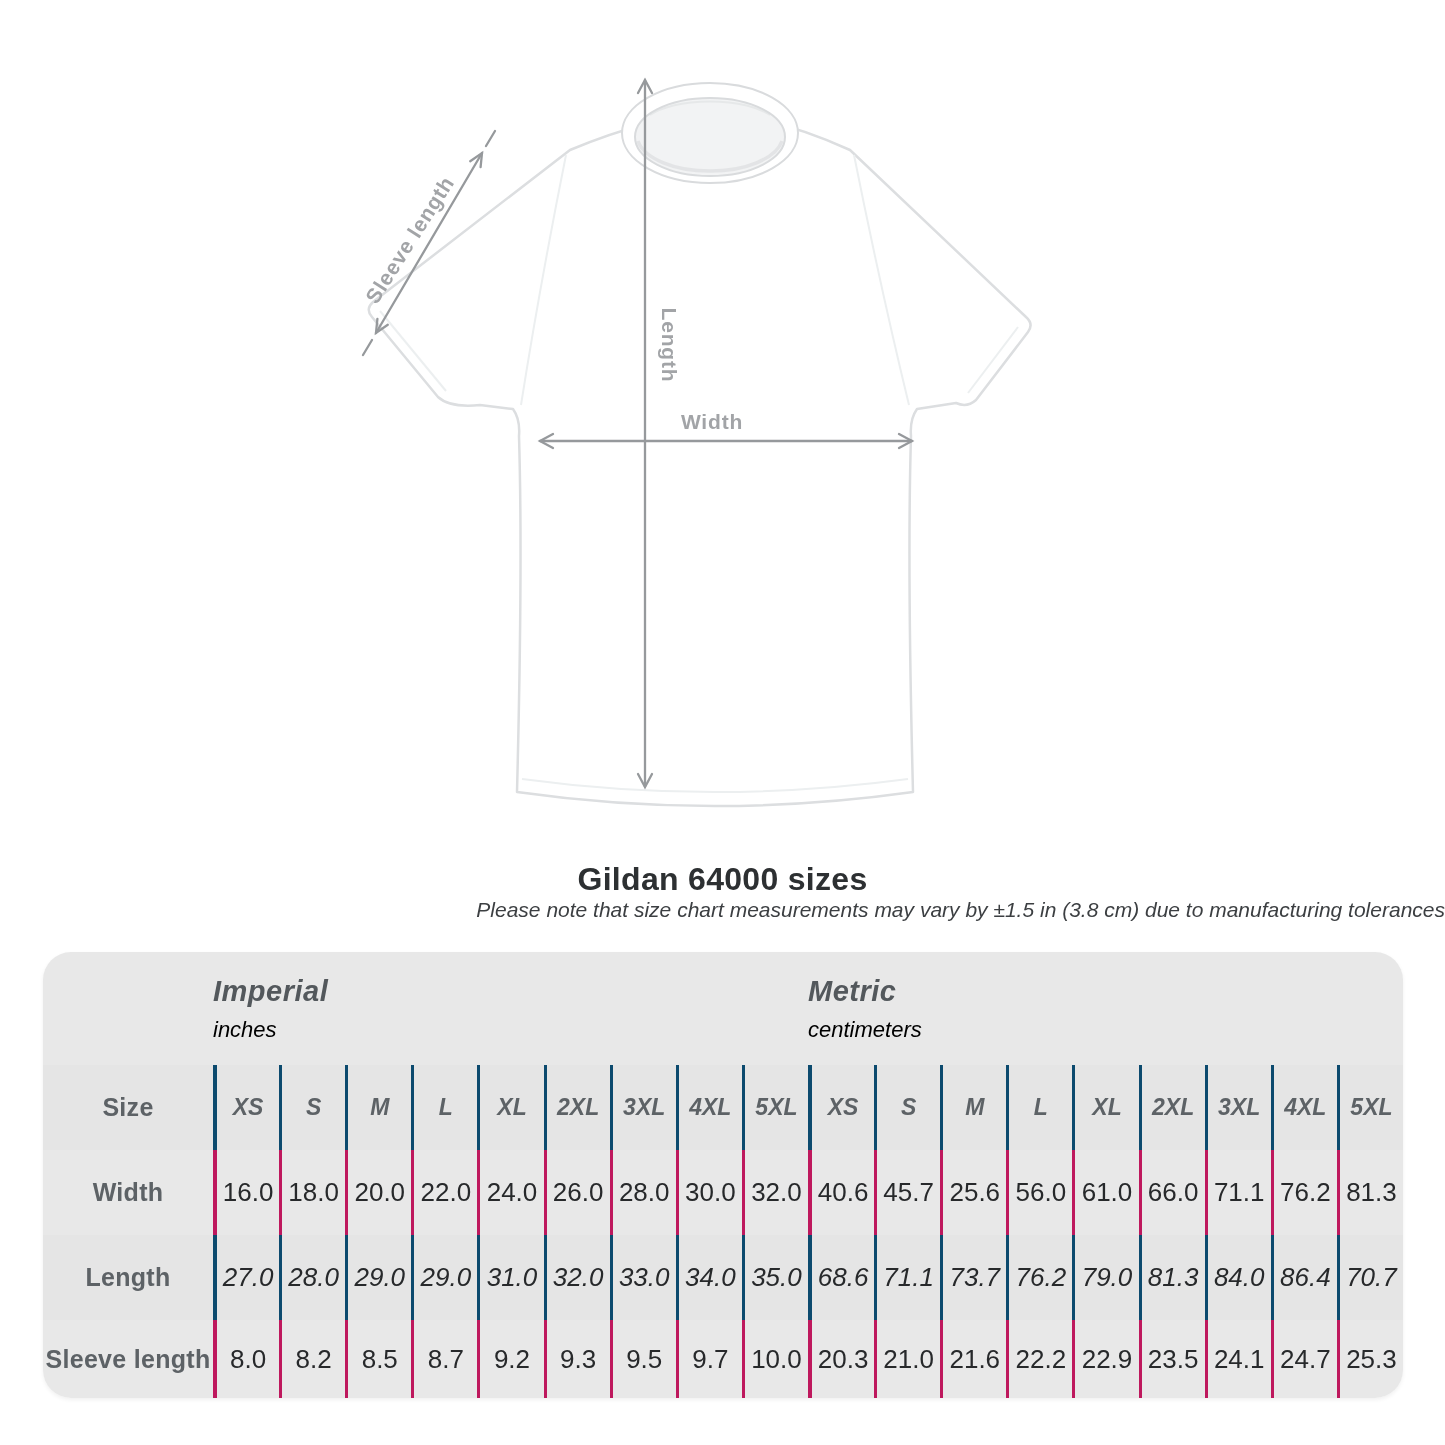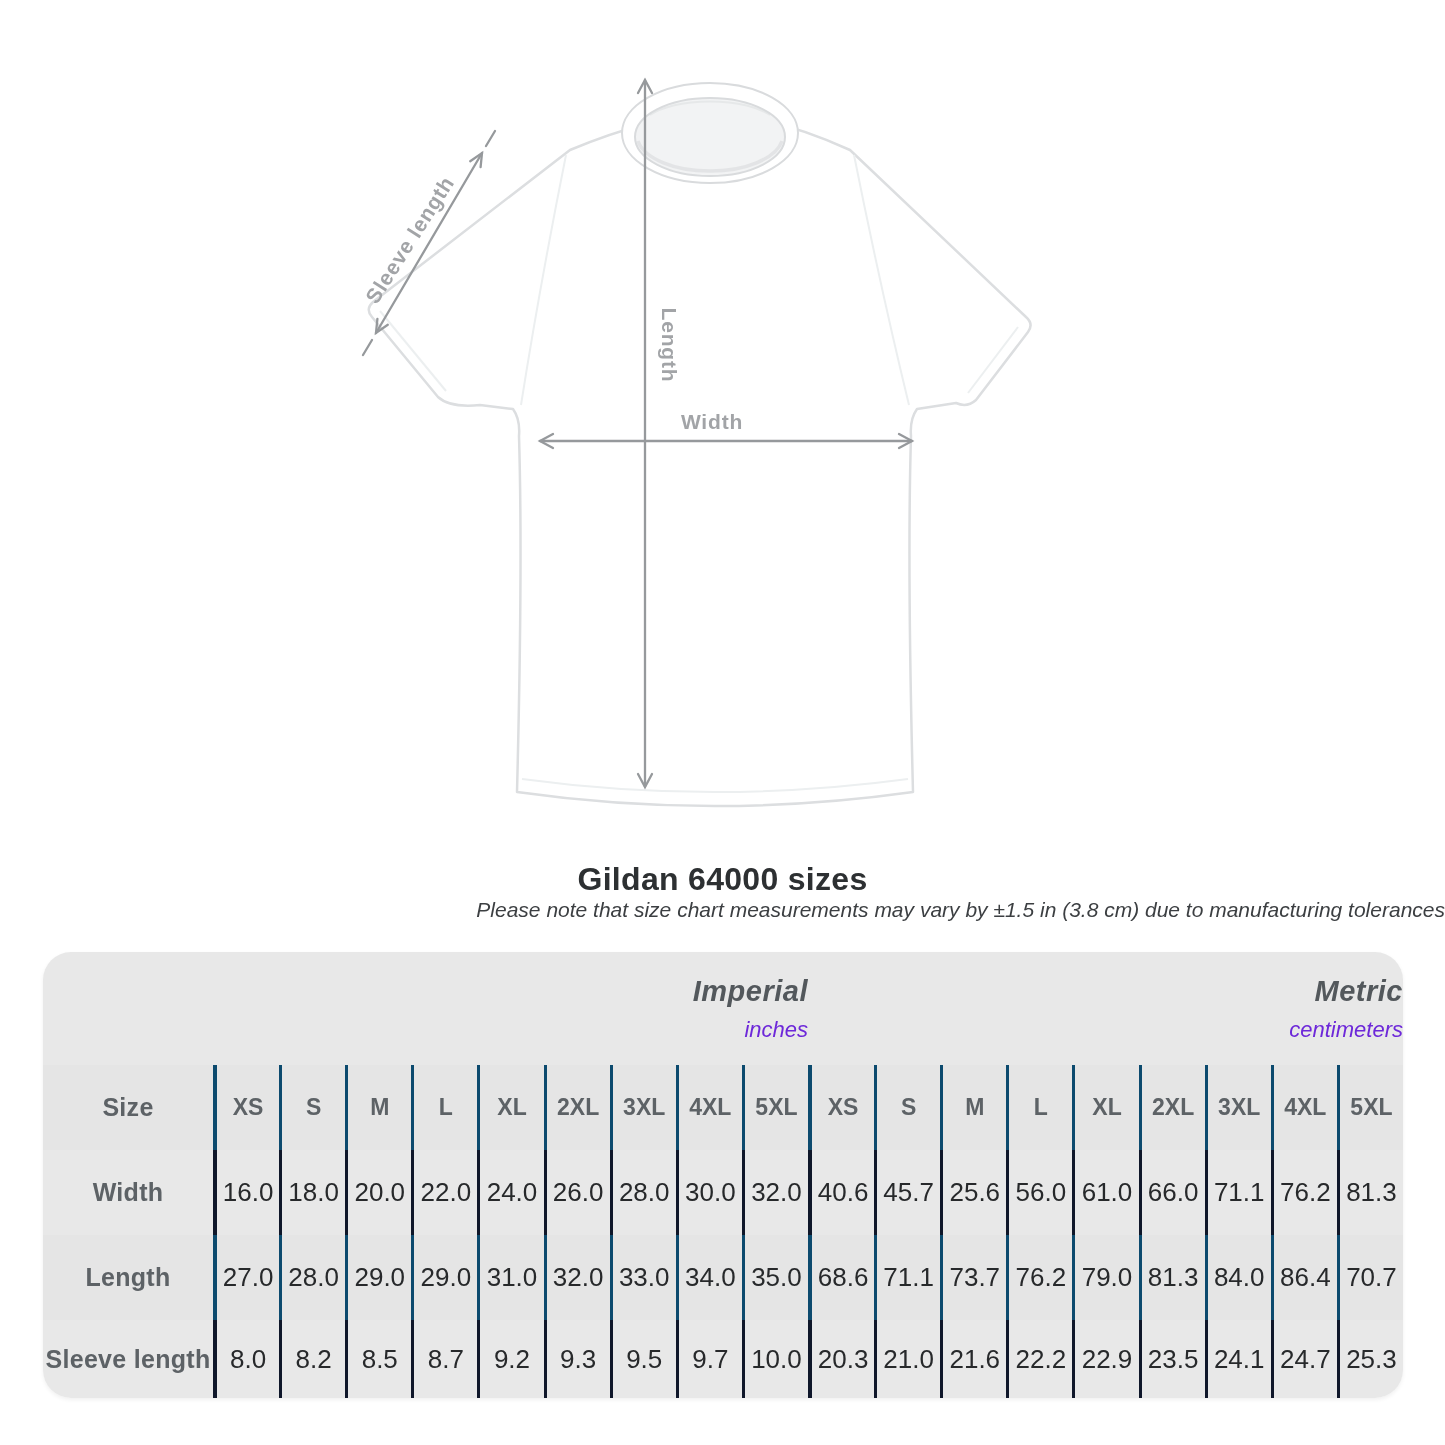--- a/index.html
+++ b/index.html
@@ -19,35 +19,35 @@
               font-size:32px;line-height:36px;font-weight:bold;color:#2d3032;letter-spacing:.3px;}
   .page-note{position:absolute;left:0;right:0;top:897px;text-align:right;
              font-size:21px;line-height:26px;font-style:italic;color:#3c3f42;}
 
   
   .size-table{position:absolute;left:43px;top:952px;width:1360px;
               display:grid;grid-template-columns:170px repeat(18,1fr);
               grid-template-rows:113px 85px 85px 85px 78px;
               border-radius:28px;overflow:hidden;background:#ffffff;
               box-shadow:0 2px 4px rgba(0,0,0,.06);}
-  .band{background:#e8e8e8;display:flex;flex-direction:column;align-items:flex-end;
+  .band{background:#e8e8e8;display:flex;flex-direction:column;align-items:flex-start;
         justify-content:center;gap:9px;}
   .band-a{grid-column:1;}
   .band-b{grid-column:2 / span 9;}
   .band-c{grid-column:11 / span 9;}
   .g-name{font-size:29px;font-weight:bold;font-style:italic;color:#53585c;letter-spacing:.5px;}
-  .g-unit{font-size:22px;font-style:italic;color:#6d28d9;margin-left:34px;}
+  .g-unit{font-size:22px;font-style:italic;color:#000000;}
   .cell{display:flex;align-items:center;justify-content:center;}
   .c-lbl{font-weight:bold;font-size:25px;color:#5d6266;letter-spacing:.3px;}
   .c-hdr{font-weight:bold;font-size:23px;color:#5d6266;}
   .c-num{font-size:26px;color:#27292b;}
   .r-gray{background:#e8e8e8;}
   .r-white{background:#e5e5e5;}
-  .r-white.c-v{border-left:3px solid #0c4a6e;}
-  .r-gray.c-v{border-left:3px solid #0f172a;}
+  .r-white.c-v{border-left:3px solid #0c4a6e;font-style:italic;}
+  .r-gray.c-v{border-left:3px solid #be185d;}
   .c-v.b2{border-left-width:4px;}
 </style>
 </head>
 <body>
 
 <div class="page">
 
   <div class="figure">
     <svg viewBox="0 0 800 800" width="800" height="800">
 

